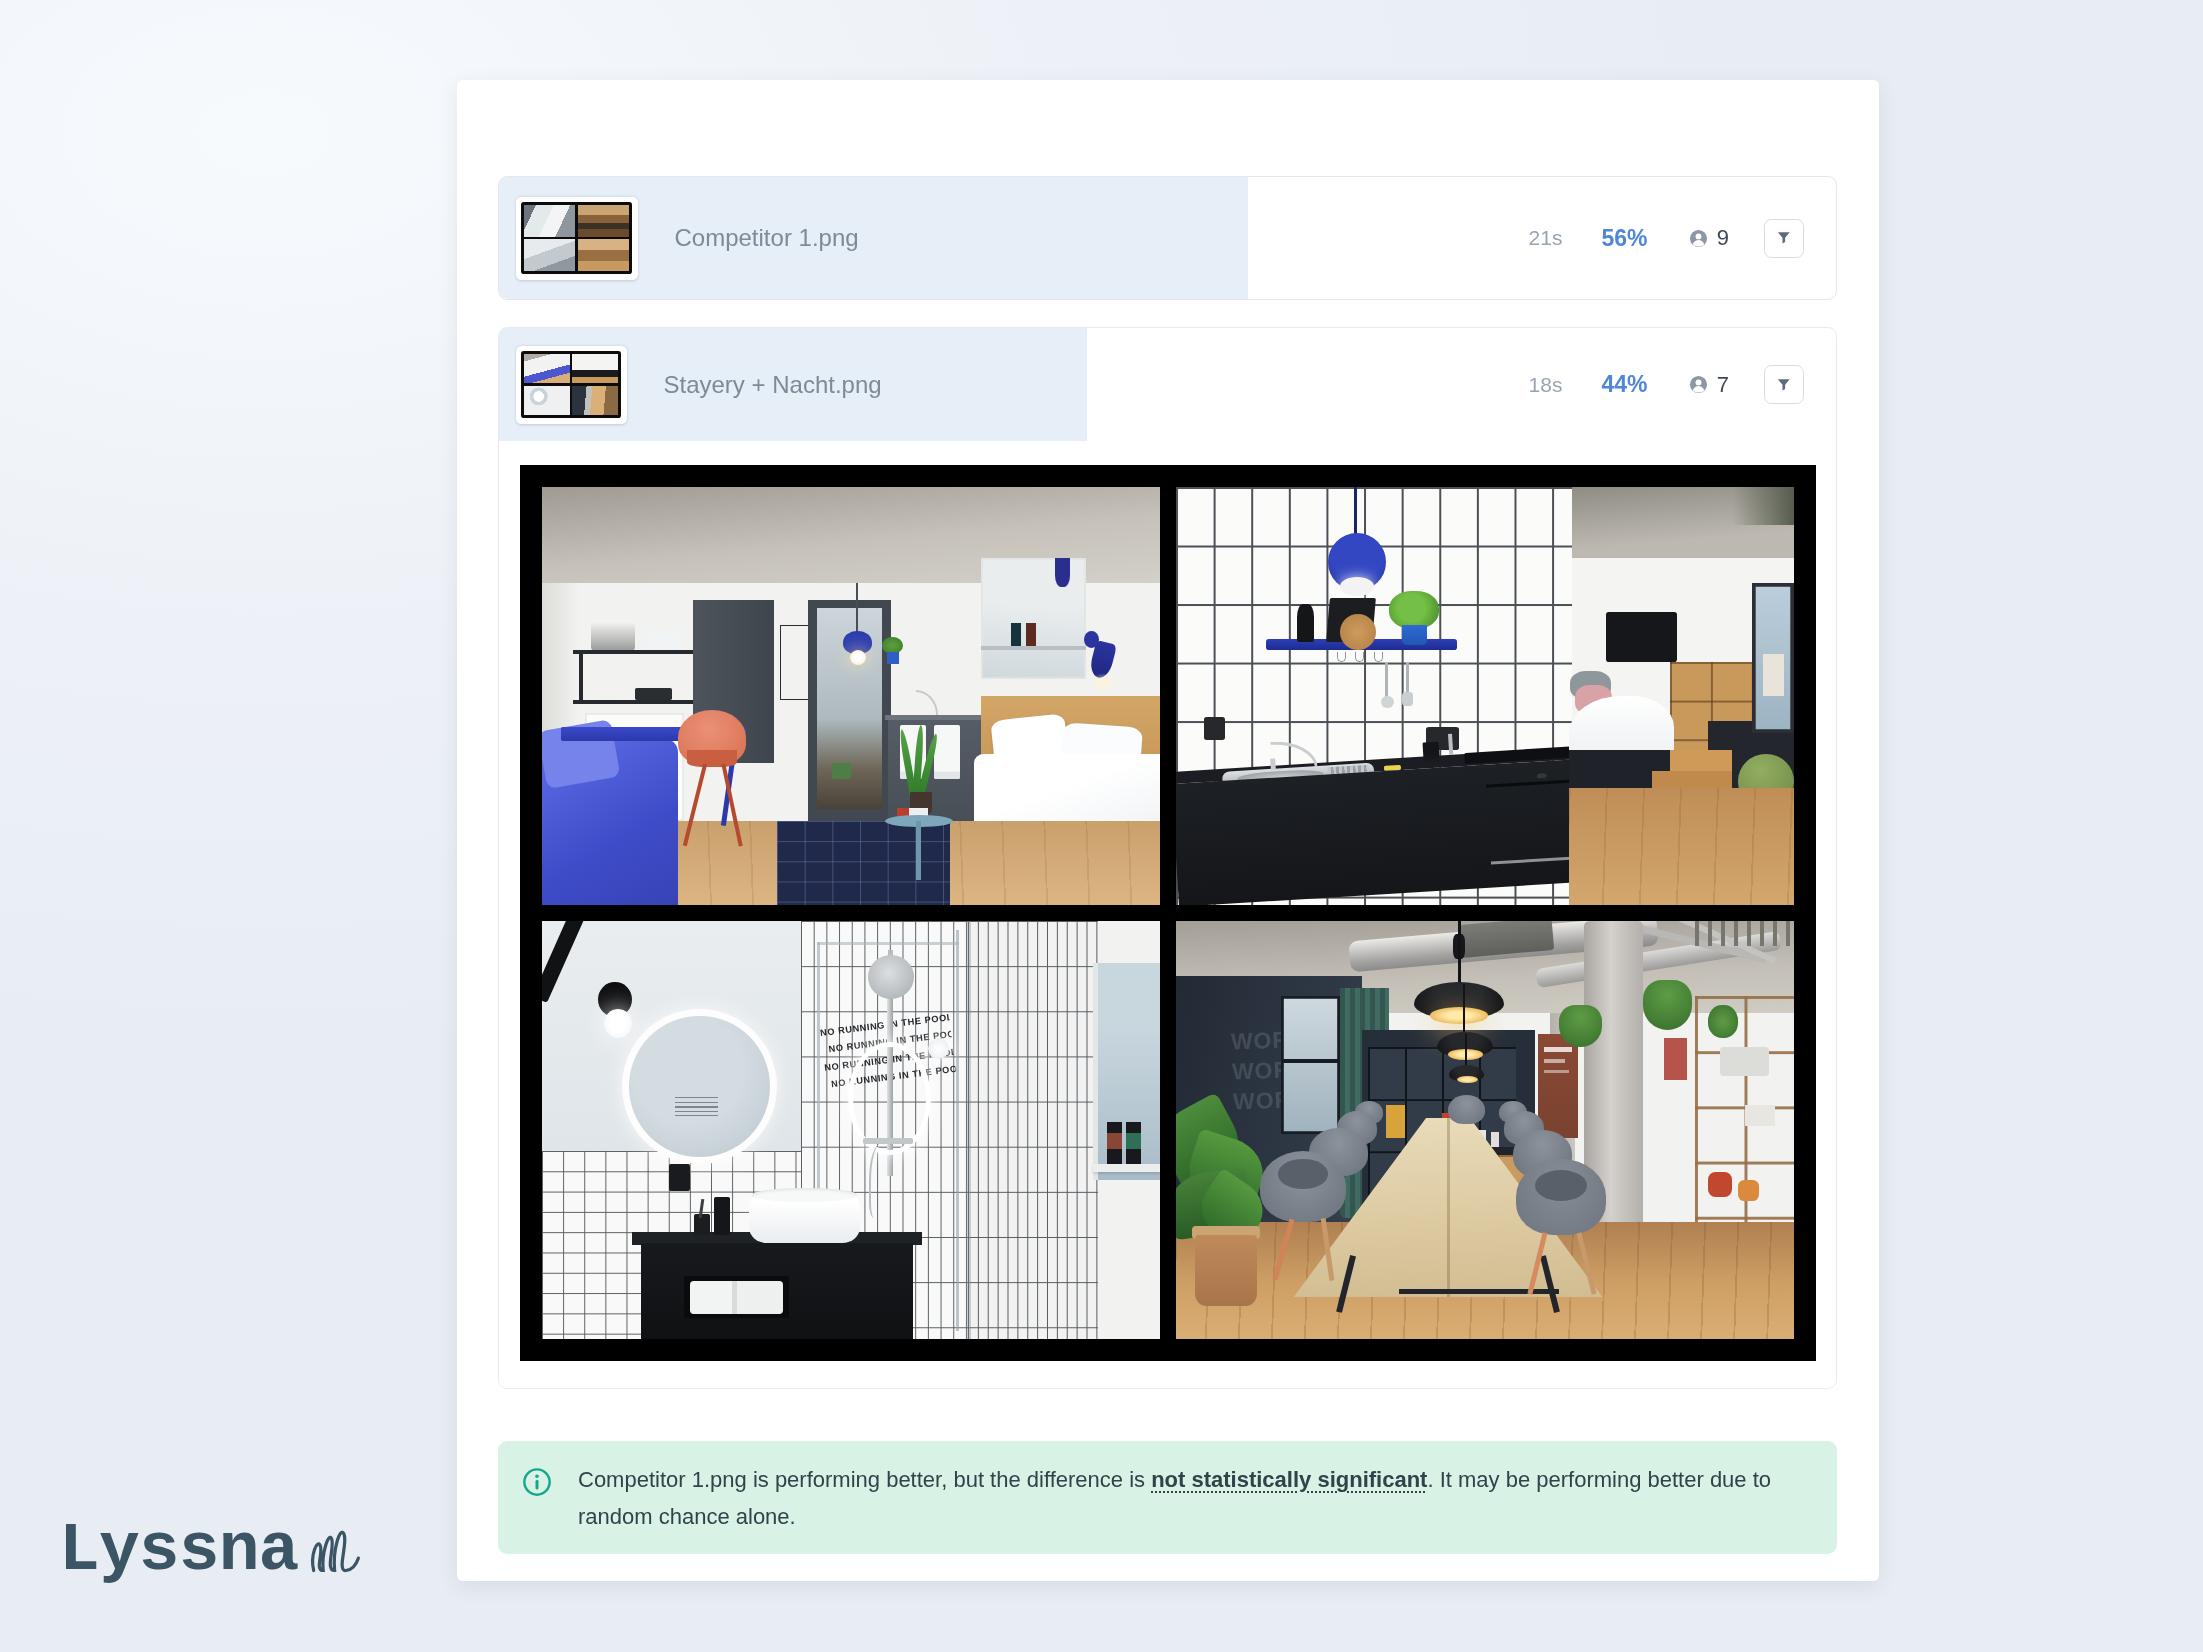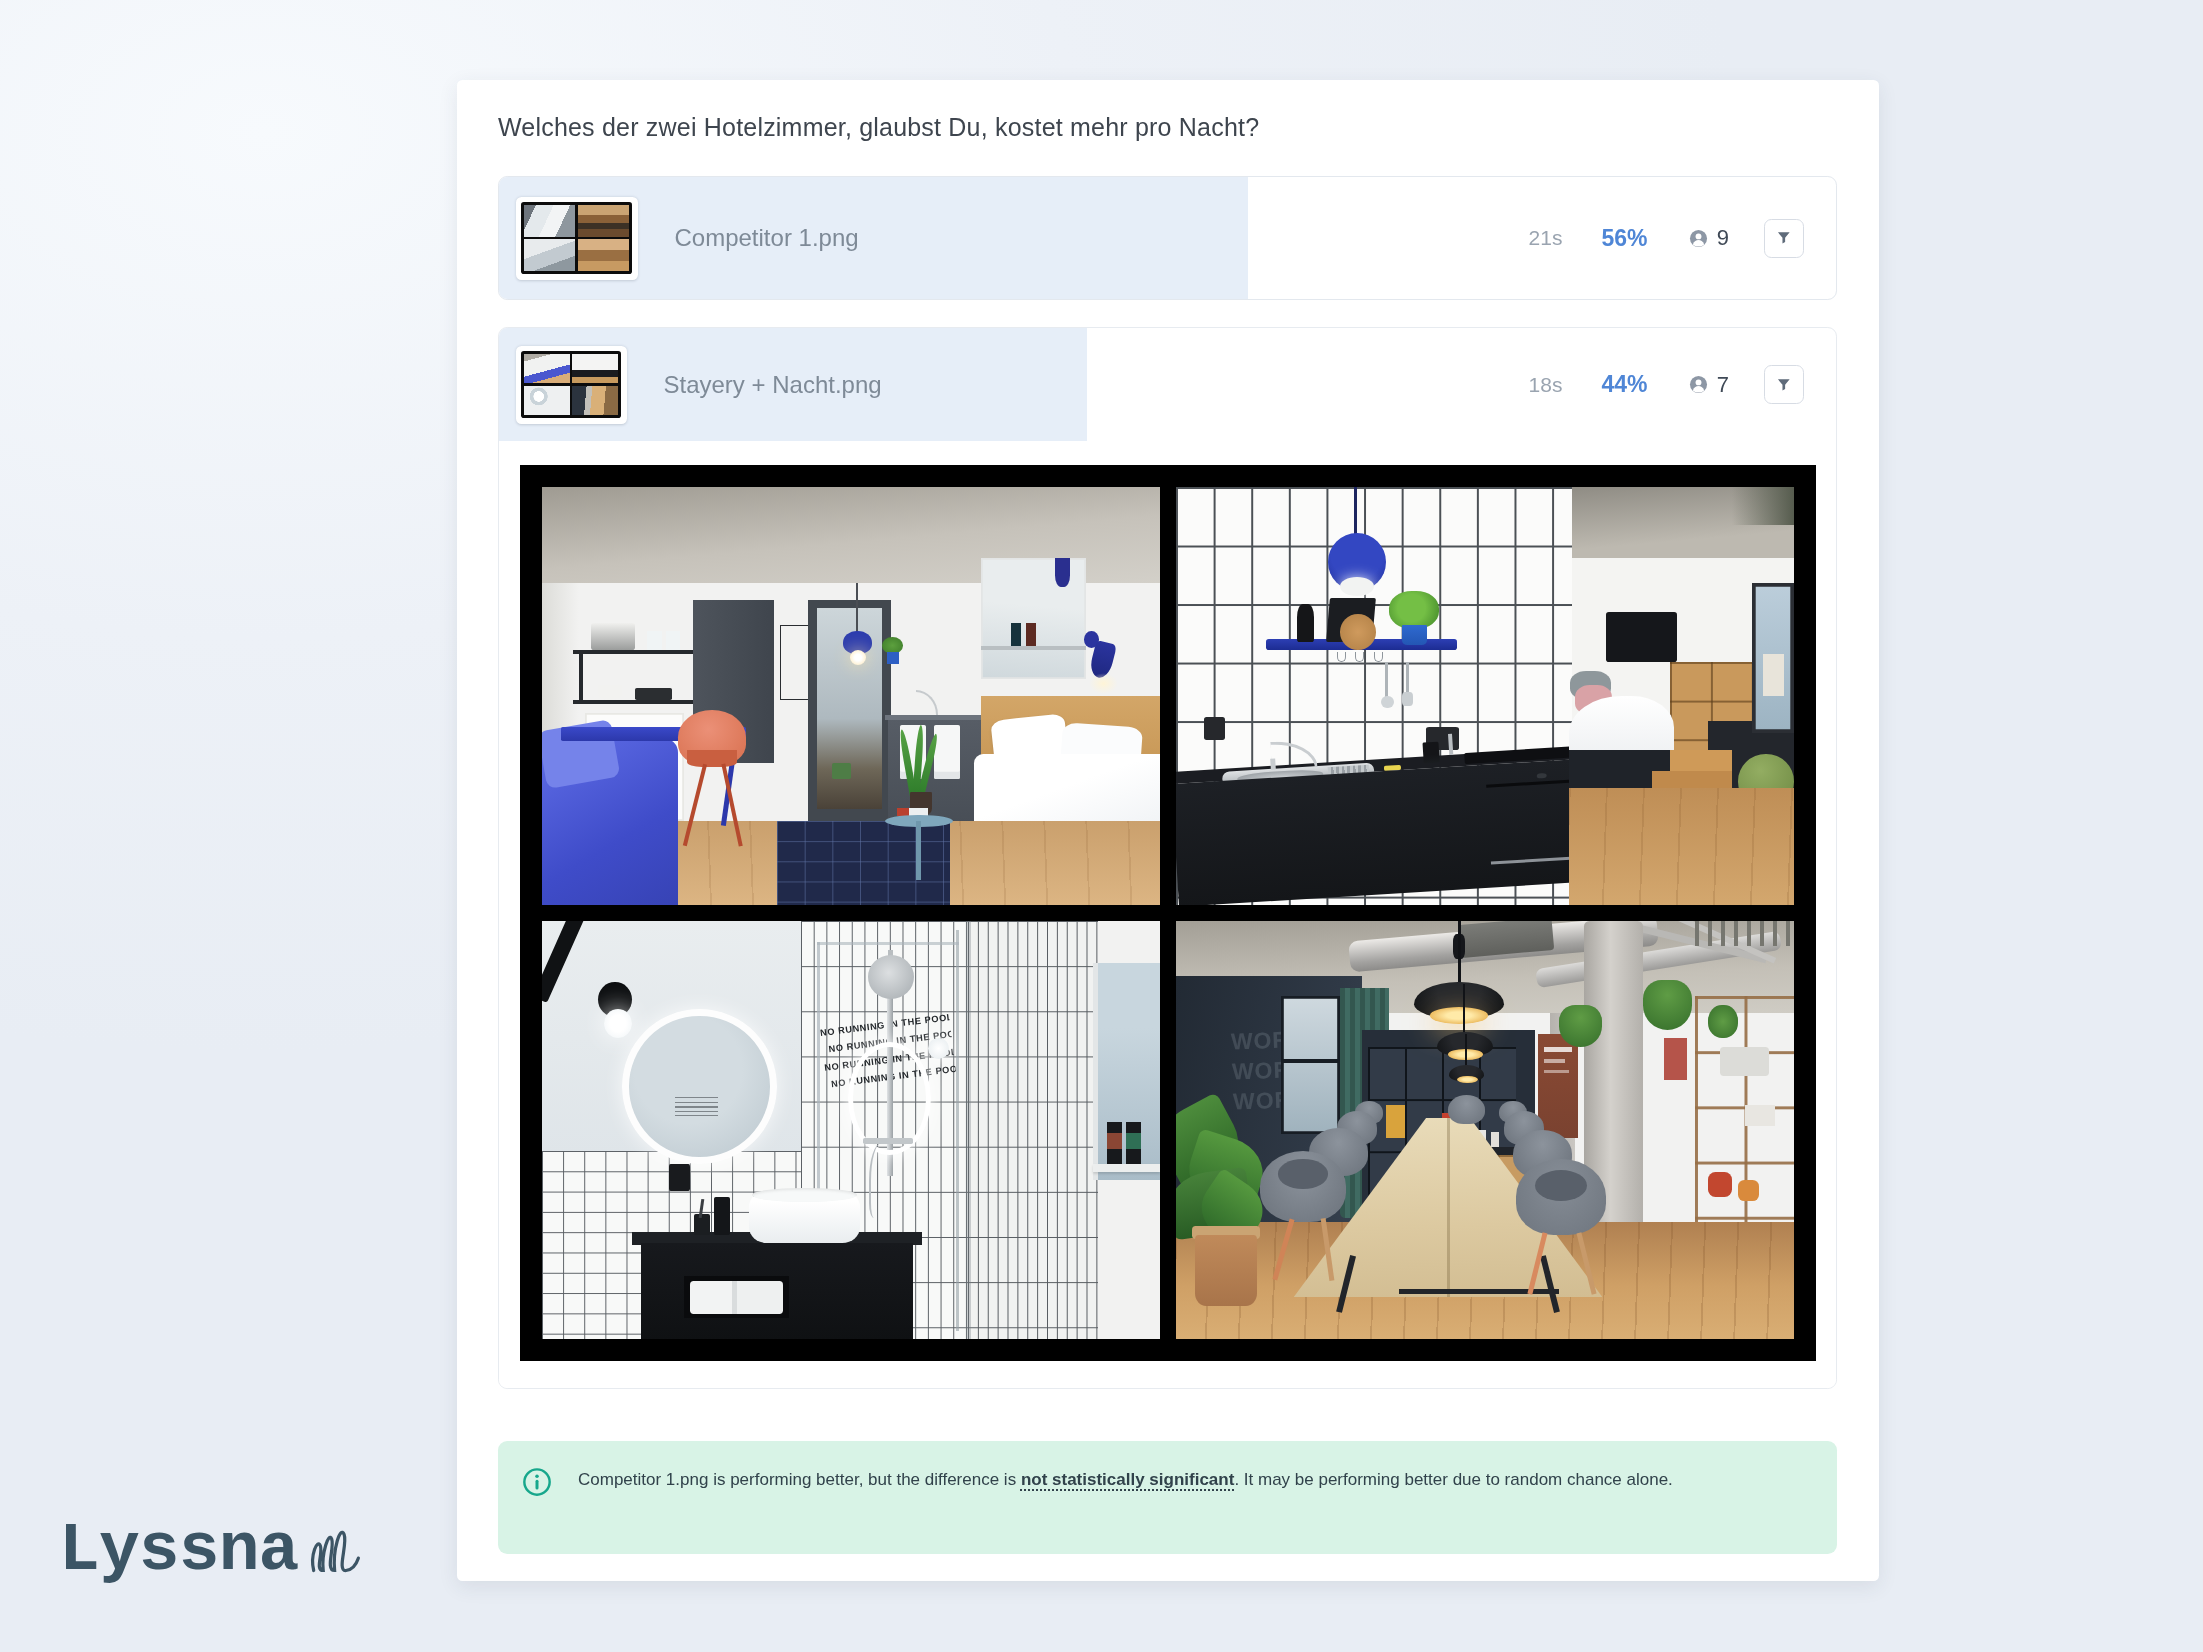--- a/index.html
+++ b/index.html
@@ -46,21 +46,21 @@
   .pooltext{position:absolute;left:45.5%;top:23%;width:21%;transform:rotate(-7deg)}
   .pooltext span{display:block;font-size:9.2px;font-weight:700;letter-spacing:0.6px;color:#24282c;line-height:17.4px;white-space:nowrap;overflow:hidden}
   .pooltext span:nth-child(2){margin-left:6.4px}
   .pooltext span:nth-child(4){margin-left:4.6px}
   .worktext{position:absolute;left:9%;top:25%;transform:rotate(-2deg)}
   .worktext span{display:block;font-size:23px;font-weight:700;color:rgba(215,226,238,.15);line-height:1.3;letter-spacing:0.9px}
 
   
   .banner{position:absolute;left:41px;top:1361px;width:1339px;height:113px;background:#d8f3e6;border-radius:9.2px}
   .binfo{position:absolute;left:24px;top:26px;width:30px;height:30px}
-  .btext{position:absolute;left:80px;top:20px;width:1203px;font-size:17px;line-height:37px;color:#31424b}
+  .btext{position:absolute;left:80px;top:20px;width:1203px;font-size:22px;line-height:37px;color:#31424b}
   .btext .emph{font-weight:700;text-decoration:underline dotted;text-decoration-thickness:1.8px;text-underline-offset:3.7px}
 
   
   .logo{position:absolute;left:59px;top:1517px;display:flex;align-items:flex-end}
   .logotext{font-family:Liberation Mono, monospace;font-weight:700;font-size:68px;line-height:1;color:#3c5565;letter-spacing:-0.9px}
   .logoswirl{margin:0 0 5.5px 7.3px}
 
   
   .pa1{background:linear-gradient(115deg,#6d747c 0 18%,#e4e9ec 18% 45%,#f2f4f5 45% 70%,#8e979e 70%)}
   .pa2{background:linear-gradient(180deg,#caa473 0 30%,#8a6138 30% 55%,#3c3125 55% 75%,#6b4b2e 75%)}
@@ -70,21 +70,20 @@
   .pb2{background:linear-gradient(180deg,#f4f4f3 0 55%,#191b1f 55% 80%,#c79a5e 80%)}
   .pb3{background:radial-gradient(circle at 32% 36%,#ffffff 0 14%,#c9d3d9 15% 24%,#eef0f1 25% 100%)}
   .pb4{background:linear-gradient(95deg,#2b333e 0 30%,#c2c0ba 30% 42%,#d9b078 42% 70%,#8a6a44 70%)}
 </style>
 </head>
 <body>
 
 <div class="page">
   <div class="card">
 
-    <div class="question">Welches der zwei Hotelzimmer, glaubst Du, kostet mehr pro Nacht?</div>
 
     <div class="row row1">
       <span class="fill" style="width: 56%;"></span>
       <div class="rowc">
         <div class="thumb">
           <div class="tgrid">
             <i class="pa1"></i>
             <i class="pa2"></i>
             <i class="pa3"></i>
             <i class="pa4"></i>

